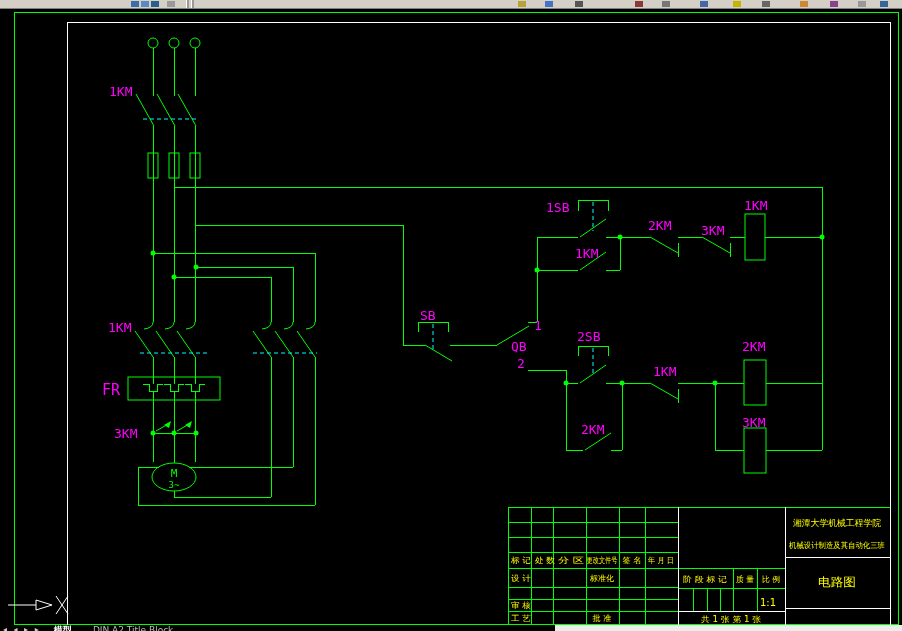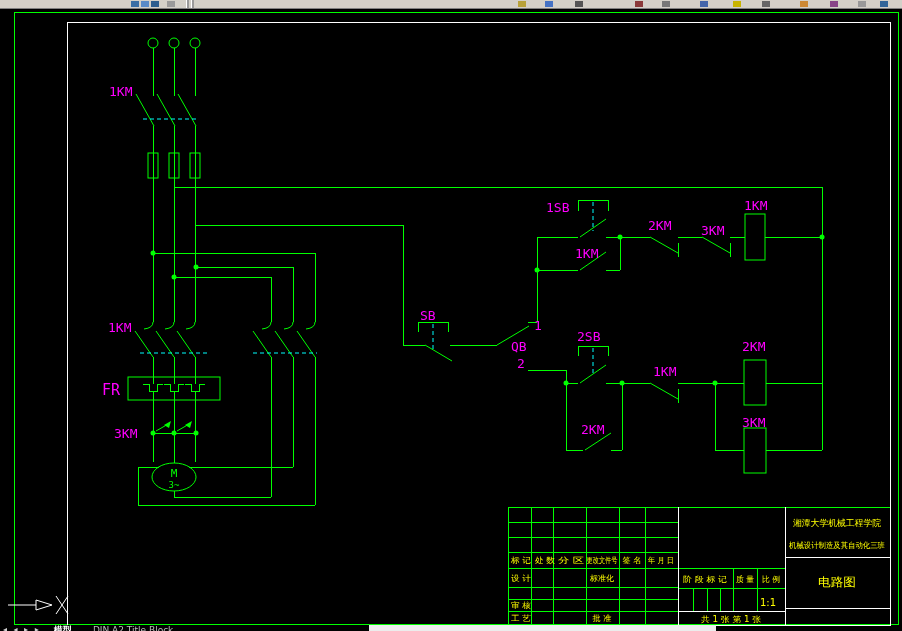--- a/index.html
+++ b/index.html
@@ -10,21 +10,21 @@
   #toolbar .grip{position:absolute;top:0;height:8px;width:2px;background:#9a9a9a;border-left:1px solid #fff;}
   
   #canvas{position:absolute;top:0;left:0;z-index:1;}
   svg text{font-family:"DejaVu Sans Mono","Liberation Mono",monospace;}
   .lbl{fill:#ff00ff;font-size:13px;}
   .lblbig{fill:#ff00ff;font-size:15px;}
   .glbl{fill:#00ff00;}
   .ylbl{fill:#ffff00;font-family:"DejaVu Sans","Liberation Sans",sans-serif;font-size:8px;}
   .ybig{fill:#ffff00;font-family:"DejaVu Sans","Liberation Sans",sans-serif;font-size:12px;}
   
-  #tabbar{position:absolute;left:0;bottom:0;width:716px;height:6px;z-index:6;background:#000;overflow:hidden;white-space:nowrap;}
+  #tabbar{position:absolute;left:0;bottom:0;width:902px;height:6px;z-index:6;background:#000;overflow:hidden;white-space:nowrap;}
   #tabbar .navbtns{display:inline-block;color:#cfcfcf;font-size:8px;line-height:9px;padding-left:3px;letter-spacing:2px;vertical-align:top;}
   #tabbar .tab{display:inline-block;font-size:9px;line-height:10px;vertical-align:top;padding:0 8px;}
   #tabbar .tab.active{color:#ffffff;font-weight:bold;}
   #tabbar .tab.inactive{color:#bdbdbd;}
   #tabbar .filler{position:absolute;right:0;top:0;height:6px;width:347px;background:#ececec;}
 </style>
 </head>
 <body>
 
 <div id="toolbar">

